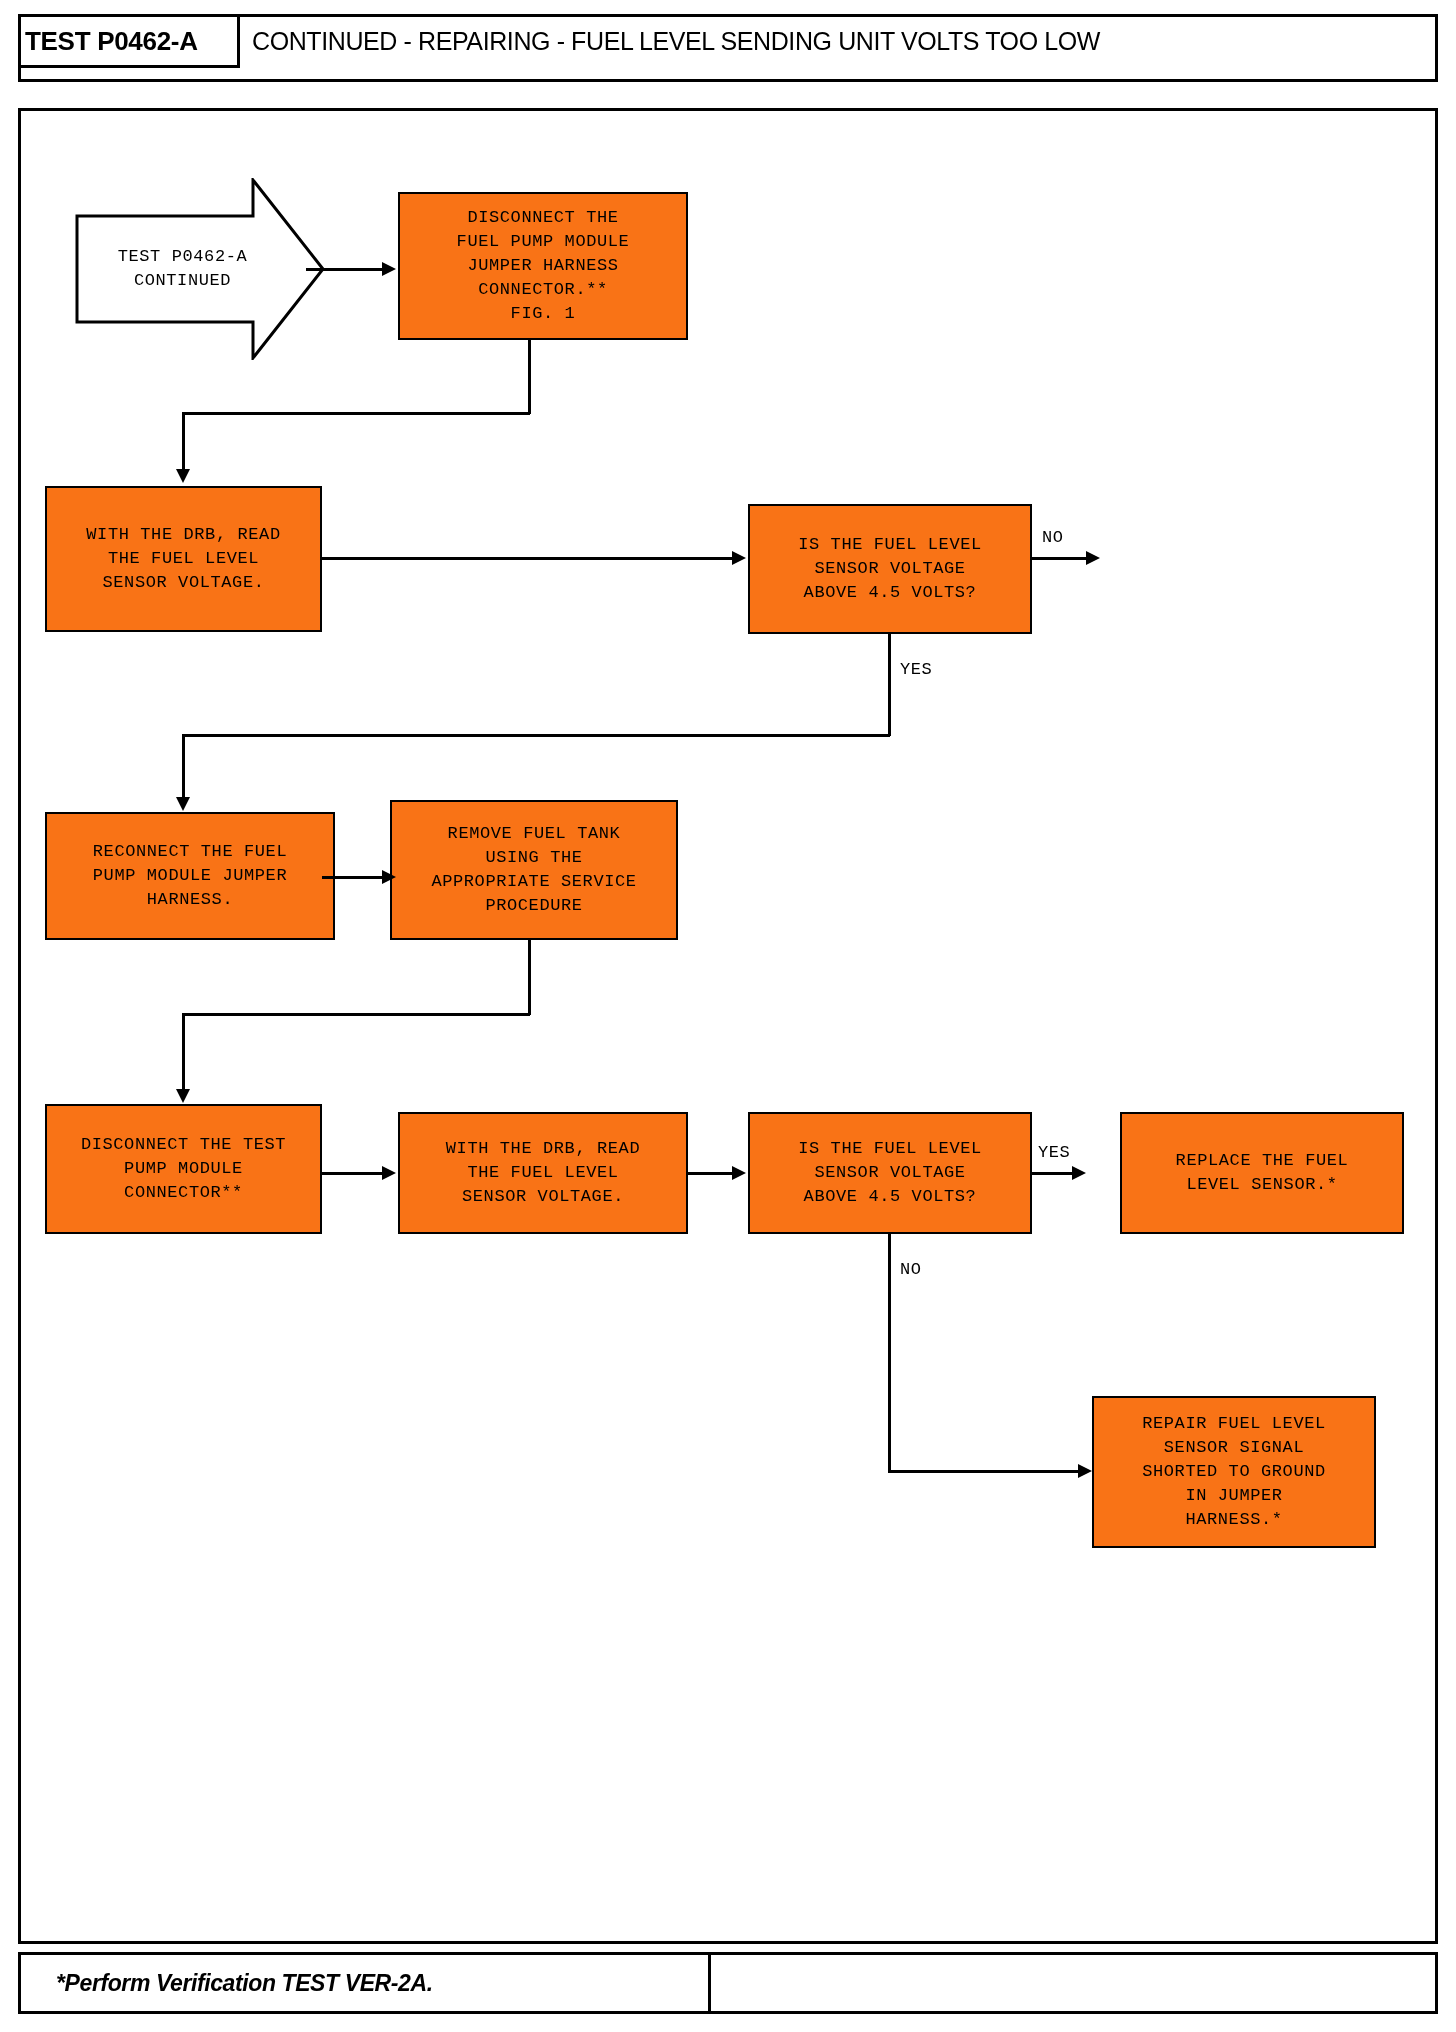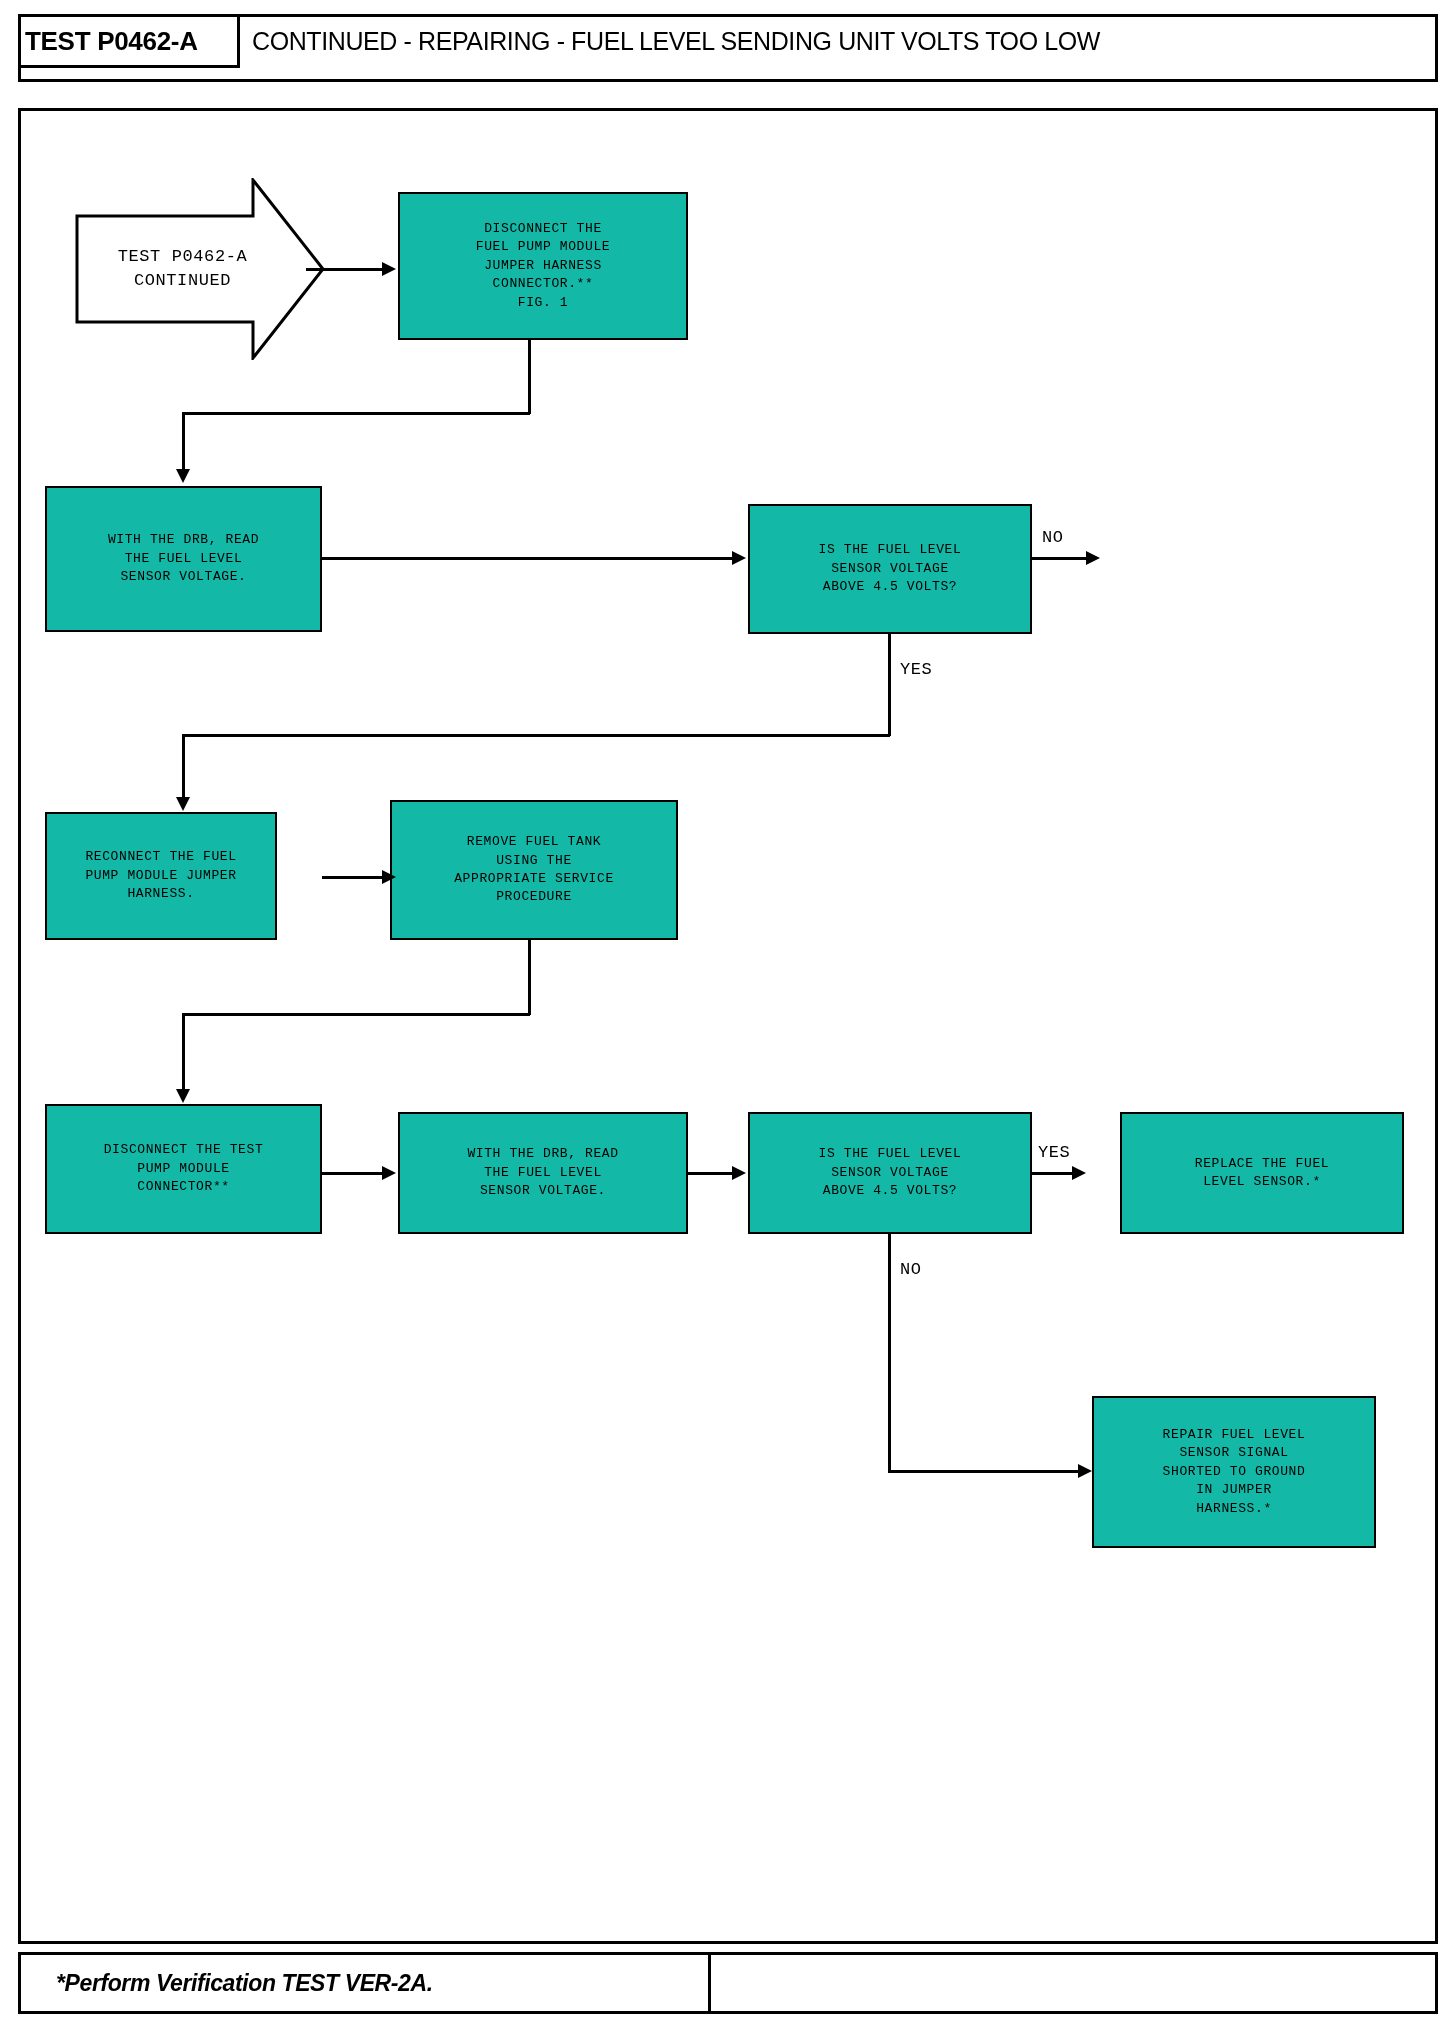--- a/index.html
+++ b/index.html
@@ -93,27 +93,27 @@
     box-sizing: border-box;
   }
   .footer-left  { width: 690px; border-right: 3px solid #000; }
   .footer-right { flex: 1; }
 
   
   .node {
     position: absolute;
     box-sizing: border-box;
     border: 2.5px solid #000;
-    background: #14b8a6;
+    background: #f97316;
     display: flex;
     align-items: center;
     justify-content: center;
     text-align: center;
     font-family: "Liberation Mono", monospace;
-    font-size: 13px;
+    font-size: 17px;
     line-height: 1.42;
     letter-spacing: 0.6px;
     white-space: pre-line;
     padding: 2px 6px;
   }
 
   
   .arrow-node {
     position: absolute;
     background: #ffffff;
@@ -222,21 +222,21 @@
   <div class="arrowhead ah-right" style="left:1086px; top:551px;"></div>
   <div class="edge-label" style="left:1040px; top:528px;">NO</div>
 
 
   <div class="conn v-line" style="left:888px; top:634px; height:102px;"></div>
   <div class="edge-label" style="left:898px; top:660px;">YES</div>
   <div class="conn h-line" style="left:182px; top:734px; width:708px;"></div>
   <div class="conn v-line" style="left:182px; top:734px; height:69px;"></div>
   <div class="arrowhead ah-down" style="left:176px; top:797px;"></div>
 
-  <div class="node" style="left:45px; top:812px; width:232px; height:128px;">RECONNECT THE FUEL
+  <div class="node" style="left:45px; top:812px; width:290px; height:128px;">RECONNECT THE FUEL
 PUMP MODULE JUMPER
 HARNESS.</div>
 
   <div class="node" style="left:390px; top:800px; width:288px; height:140px;">REMOVE FUEL TANK
 USING THE
 APPROPRIATE SERVICE
 PROCEDURE</div>
 
   <div class="conn h-line" style="left:322px; top:876px; width:62px;"></div>
   <div class="arrowhead ah-right" style="left:382px; top:870px;"></div>

